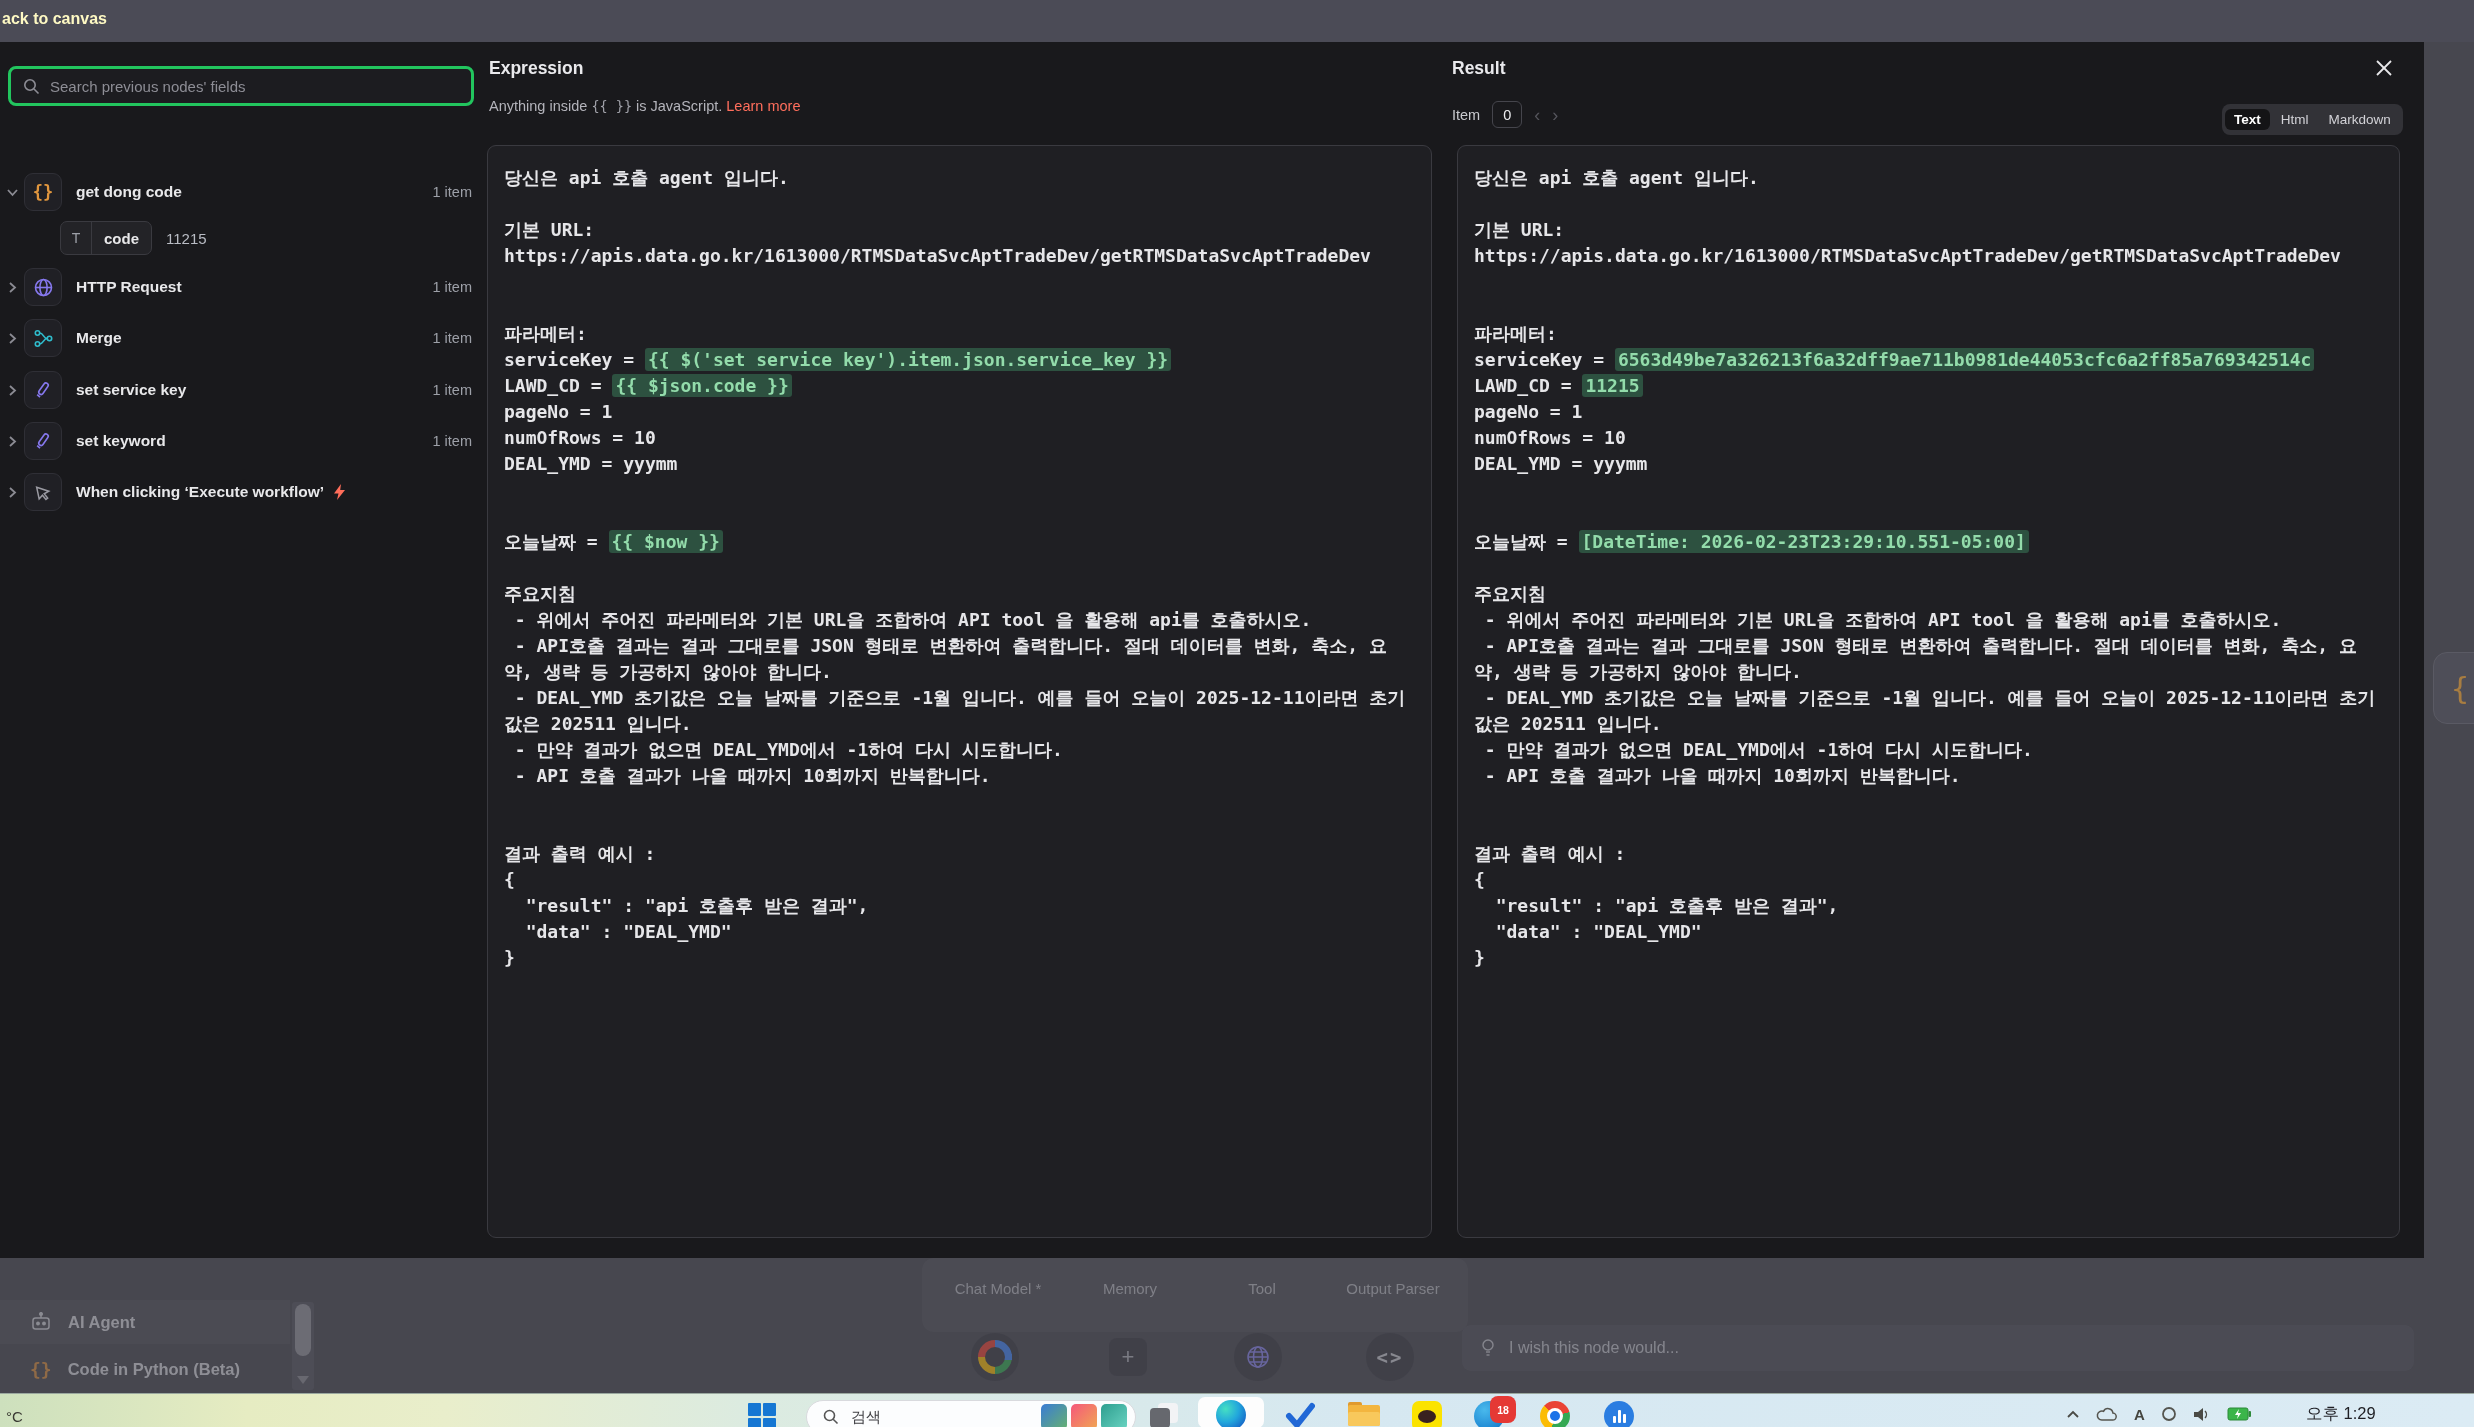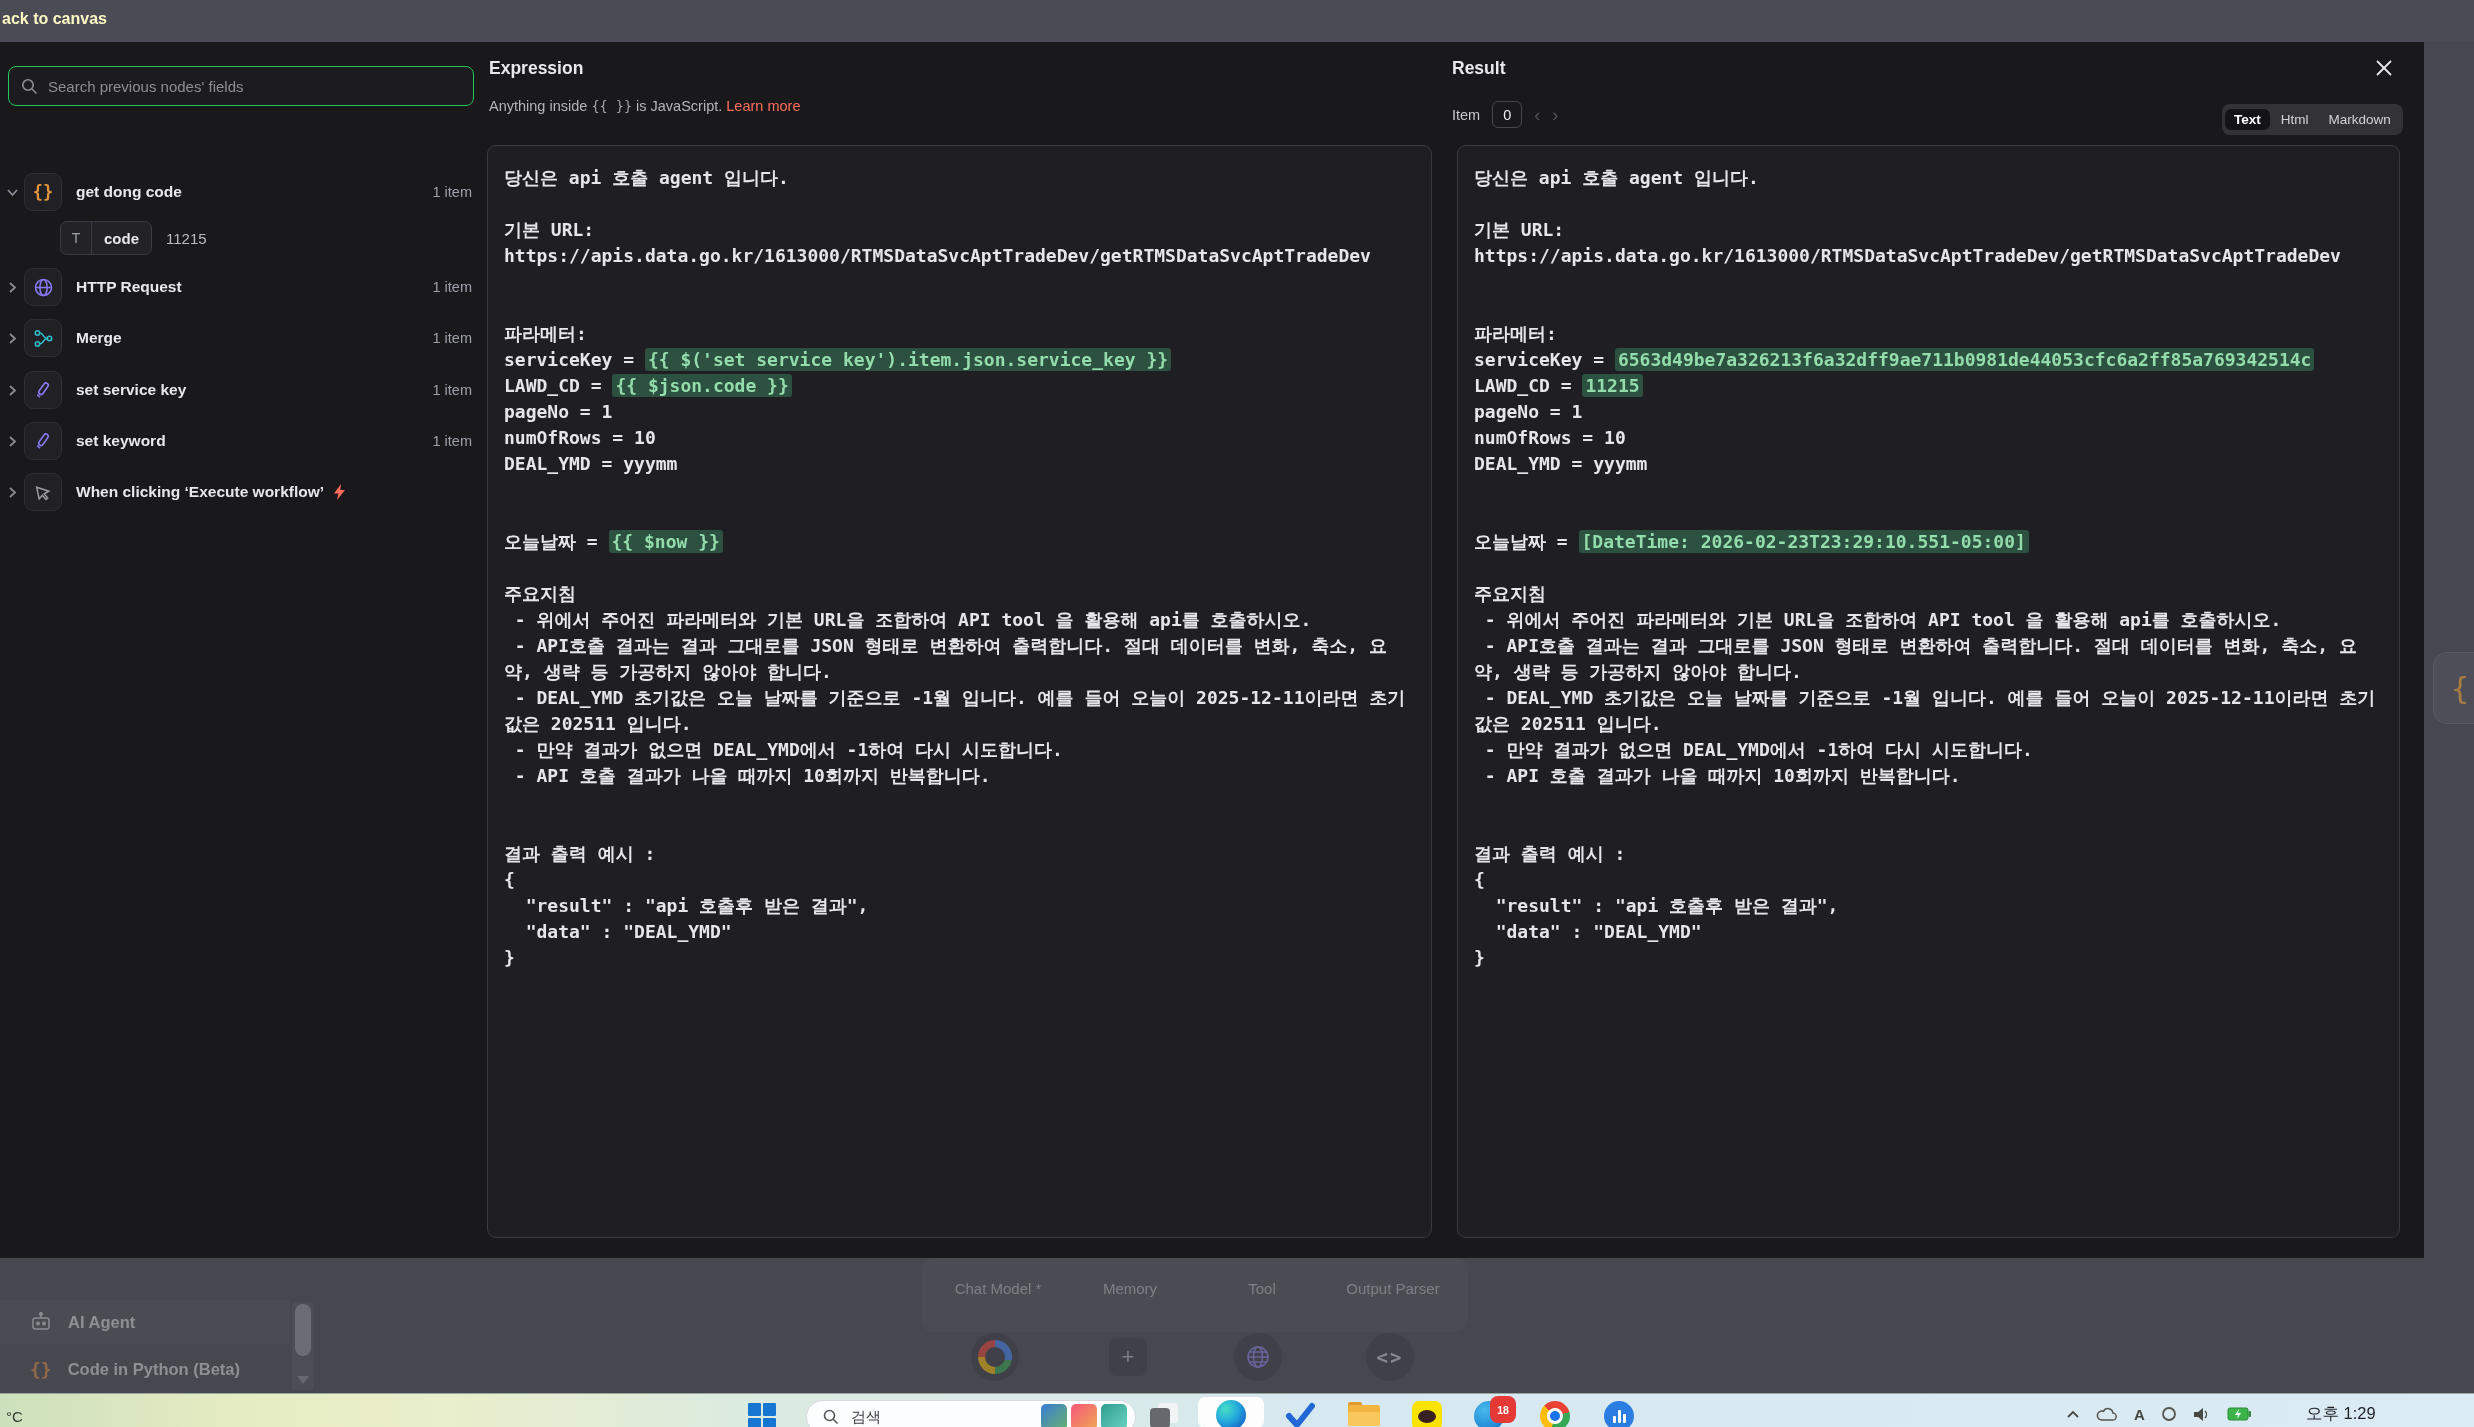--- a/index.html
+++ b/index.html
@@ -8,21 +8,21 @@
   .abs{position:absolute;}
 
   
   .topbar{left:0;top:0;width:2474px;height:42px;background:#4b4b56;}
   .back-label{left:2px;top:10px;font-size:16px;font-weight:bold;color:#fef9c3;}
 
   
   .ndv{left:0;top:42px;width:2424px;height:1216px;background:#19191c;}
 
   
-  .search-box{left:8px;top:24px;width:466px;height:40px;background:#1c1c20;border:1px solid #22c55e;
+  .search-box{left:8px;top:24px;width:466px;height:40px;background:#1c1c20;border:3px solid #22c55e;
               border-radius:8px;display:flex;align-items:center;gap:10px;padding:0 12px;box-sizing:border-box;}
   .search-box .ph{font-size:15px;color:#8d8d95;}
   .node-list{left:0;top:88px;width:482px;}
   .nrow{display:flex;align-items:center;height:44px;padding:0 10px 0 4px;box-sizing:border-box;}
   .chev{width:16px;color:#8b8b93;flex:0 0 16px;display:flex;align-items:center;justify-content:center;}
   .icon-box{width:36px;height:36px;border:1px solid #2f2f36;background:#202025;border-radius:9px;
             display:flex;align-items:center;justify-content:center;margin:0 14px 0 4px;flex:0 0 36px;}
   .nname{font-size:15.5px;font-weight:bold;color:#e8e8ea;flex:1 1 auto;display:flex;align-items:center;gap:9px;}
   .ncount{font-size:14.5px;color:#9da0a8;}
   .subrow{display:flex;align-items:center;height:40px;margin:4px 0 3px 60px;}
@@ -386,20 +386,30 @@
             <ellipse cx="13" cy="13" rx="4.5" ry="10"></ellipse>
             <line x1="3" y1="13" x2="23" y2="13"></line>
             <line x1="4.5" y1="8" x2="21.5" y2="8"></line>
             <line x1="4.5" y1="18" x2="21.5" y2="18"></line>
           </svg>
       </div>
       <div class="abs conn-circle" style="left:1390px;top:75px;">
         <span class="codeglyph">&lt;&gt;</span>
       </div>
 
+      <div class="abs wishbar">
+        <span>
+          <svg width="16" height="20" viewBox="0 0 16 20" fill="none" stroke="#c3c4cc" stroke-width="1.4">
+              <circle cx="8" cy="7" r="5"></circle>
+              <line x1="6" y1="14" x2="10" y2="14"></line>
+              <line x1="6.5" y1="17" x2="9.5" y2="17"></line>
+            </svg>
+        </span>
+        <span class="wtext">I wish this node would...</span>
+      </div>
     </div>
   </div>
 
   <div class="abs taskbar">
     <div class="abs tb-weather">°C</div>
 
     <div class="abs winlogo">
         <div></div>
         <div></div>
         <div></div>

